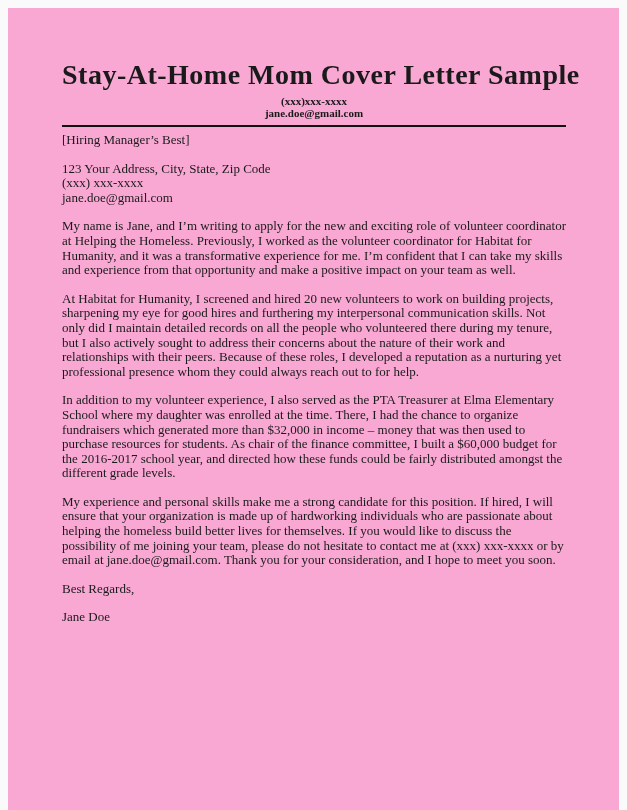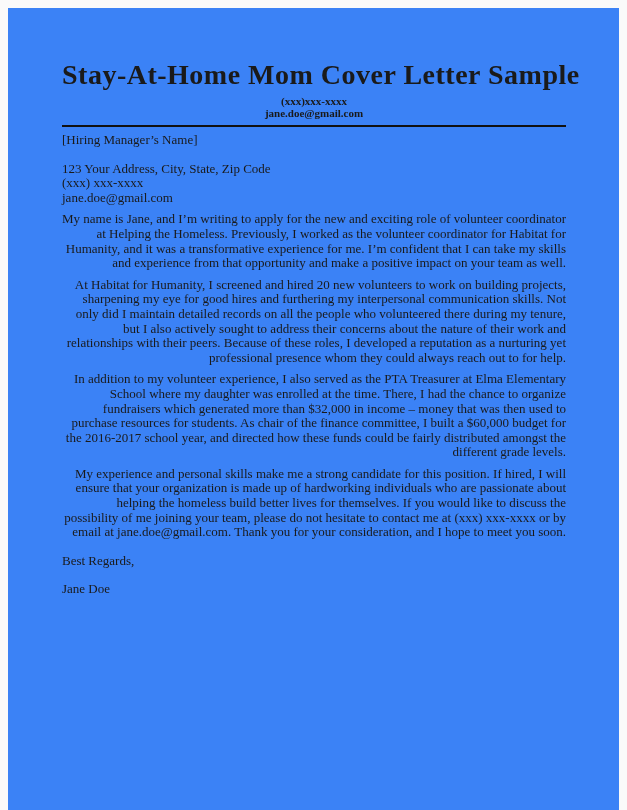--- a/index.html
+++ b/index.html
@@ -6,21 +6,21 @@
   html, body {
     width: 627px; height: 810px;
     background: #fafafa;
     font-family: "Liberation Serif", "DejaVu Serif", serif;
     color: #1a1a1a;
     overflow: hidden;
   }
   .page {
     position: absolute;
     left: 8px; top: 8px; right: 8px; bottom: 0;
-    background: #3b82f6;
+    background: #f9a8d4;
     padding: 50px 53px 42px 54px;
   }
   .doc-title {
     text-align: center;
     font-size: 28px;
     font-weight: bold;
     letter-spacing: 0.5px;
     line-height: 34px;
     white-space: nowrap;
   }
@@ -37,40 +37,40 @@
     margin-top: 6px;
   }
   .letter-body {
     font-size: 13px;
     line-height: 14.6px;
     margin-top: 6px;
   }
   .block { margin-top: 14px; }
   .block:first-child { margin-top: 0; }
   .salutation { font-size: 14.6px; line-height: 16px; }
-  .para { text-align: right; margin-top: 7px; }
+  .para { text-align: left; }
 </style>
 </head>
 <body>
 
 <div class="page">
 
   <div class="doc-title">Stay-At-Home Mom Cover Letter Sample</div>
 
   <div class="contact-block">
     <div>(xxx)xxx-xxxx</div>
     <div>jane.doe@gmail.com</div>
   </div>
 
   <hr class="header-rule">
 
   <div class="letter-body">
 
     <div class="block">
-      <div>[Hiring Manager’s Name]</div>
+      <div>[Hiring Manager’s Best]</div>
     </div>
 
     <div class="block">
       <div>123 Your Address, City, State, Zip Code</div>
       <div>(xxx) xxx-xxxx</div>
       <div>jane.doe@gmail.com</div>
     </div>
 
 
     <div class="block para">My name is Jane, and I’m writing to apply for the new and exciting role of volunteer coordinator at Helping the Homeless. Previously, I worked as the volunteer coordinator for Habitat for Humanity, and it was a transformative experience for me. I’m confident that I can take my skills and experience from that opportunity and make a positive impact on your team as well.</div>

